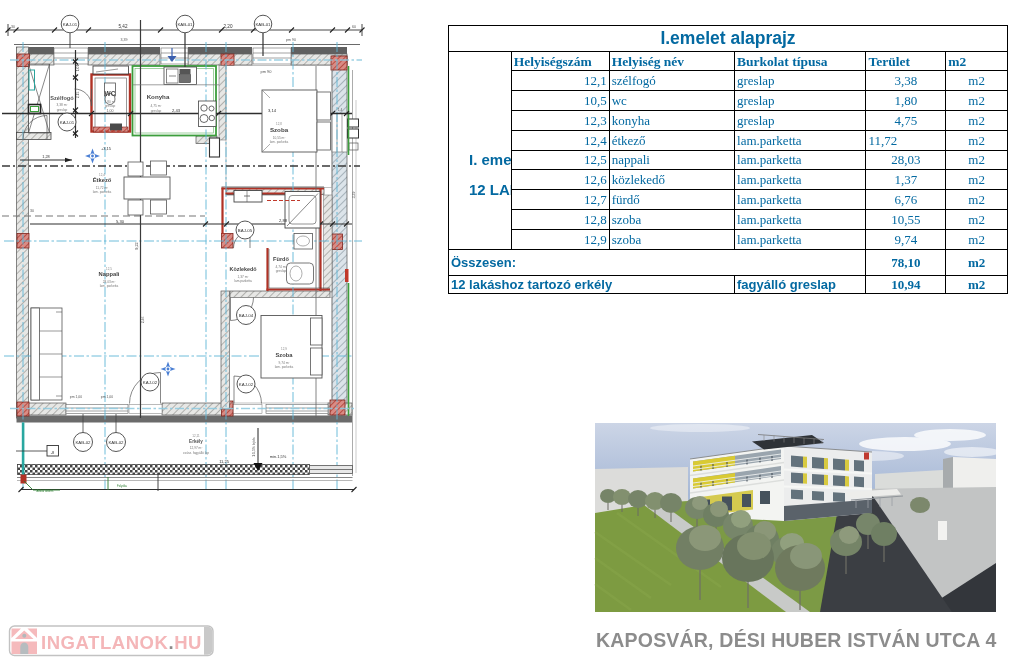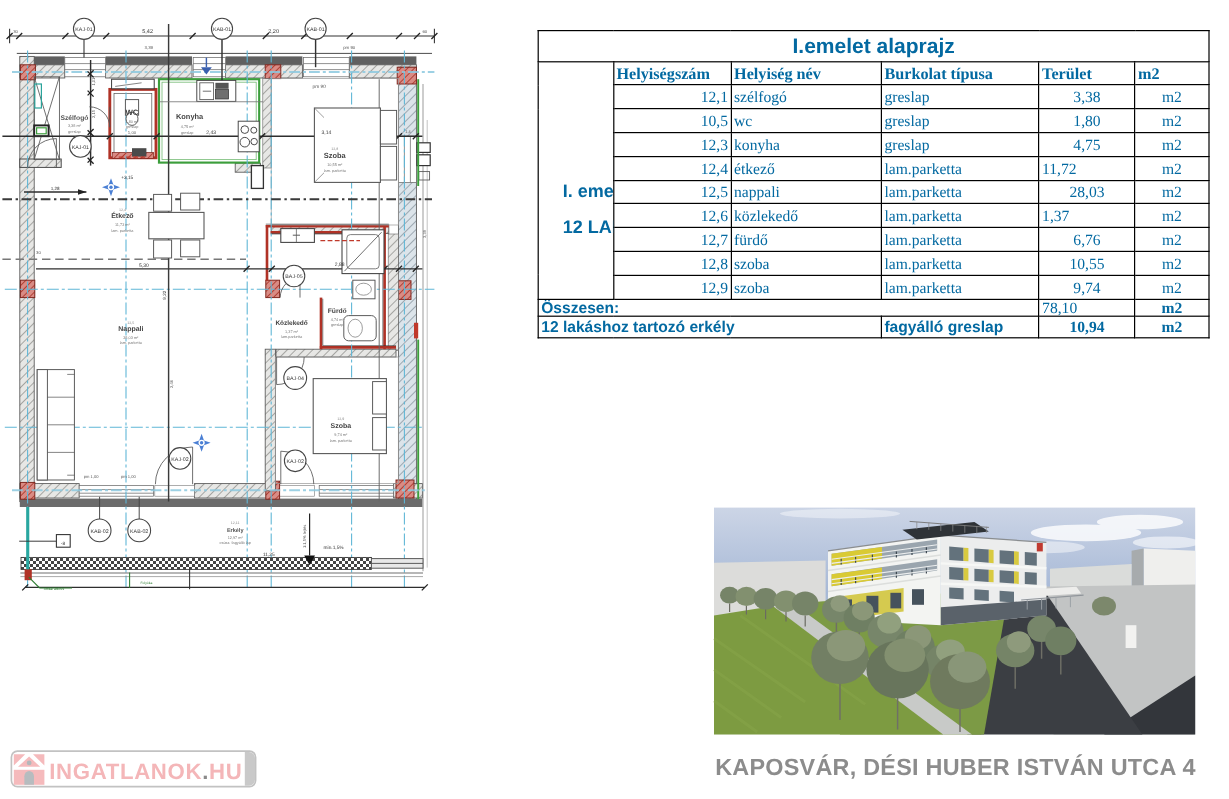--- a/index.html
+++ b/index.html
@@ -66,21 +66,21 @@
         <td style="text-align:right">12,5</td>
         <td>nappali</td>
         <td>lam.parketta</td>
         <td style="text-align:center">28,03</td>
         <td style="text-align:center">m2</td>
       </tr>
 <tr style="height:19.85px">
         <td style="text-align:right">12,6</td>
         <td>közlekedő</td>
         <td>lam.parketta</td>
-        <td style="text-align:left">1,37</td>
+        <td style="text-align:center">1,37</td>
         <td style="text-align:center">m2</td>
       </tr>
 <tr style="height:19.85px">
         <td style="text-align:right">12,7</td>
         <td>fürdő</td>
         <td>lam.parketta</td>
         <td style="text-align:center">6,76</td>
         <td style="text-align:center">m2</td>
       </tr>
 <tr style="height:19.85px">
@@ -91,23 +91,23 @@
         <td style="text-align:center">m2</td>
       </tr>
 <tr style="height:19.85px">
         <td style="text-align:right">12,9</td>
         <td>szoba</td>
         <td>lam.parketta</td>
         <td style="text-align:center">9,74</td>
         <td style="text-align:center">m2</td>
       </tr>
 
-<tr style="height:14px">
+<tr style="height:26px">
         <td colspan="4" class="sb" style="font-size:13px">Összesen:</td>
-        <td style="text-align:left;font-weight:normal">78,10</td>
+        <td style="text-align:center;font-weight:bold">78,10</td>
         <td style="text-align:center;font-weight:bold">m2</td>
       </tr>
 
 <tr style="height:18.6px">
         <td colspan="3" class="sb" style="font-size:13px">12 lakáshoz tartozó erkély</td>
         <td class="sb" style="font-size:13px">fagyálló greslap</td>
         <td style="text-align:center;font-weight:bold">10,94</td>
         <td style="text-align:center;font-weight:bold">m2</td>
       </tr>
 </tbody>

